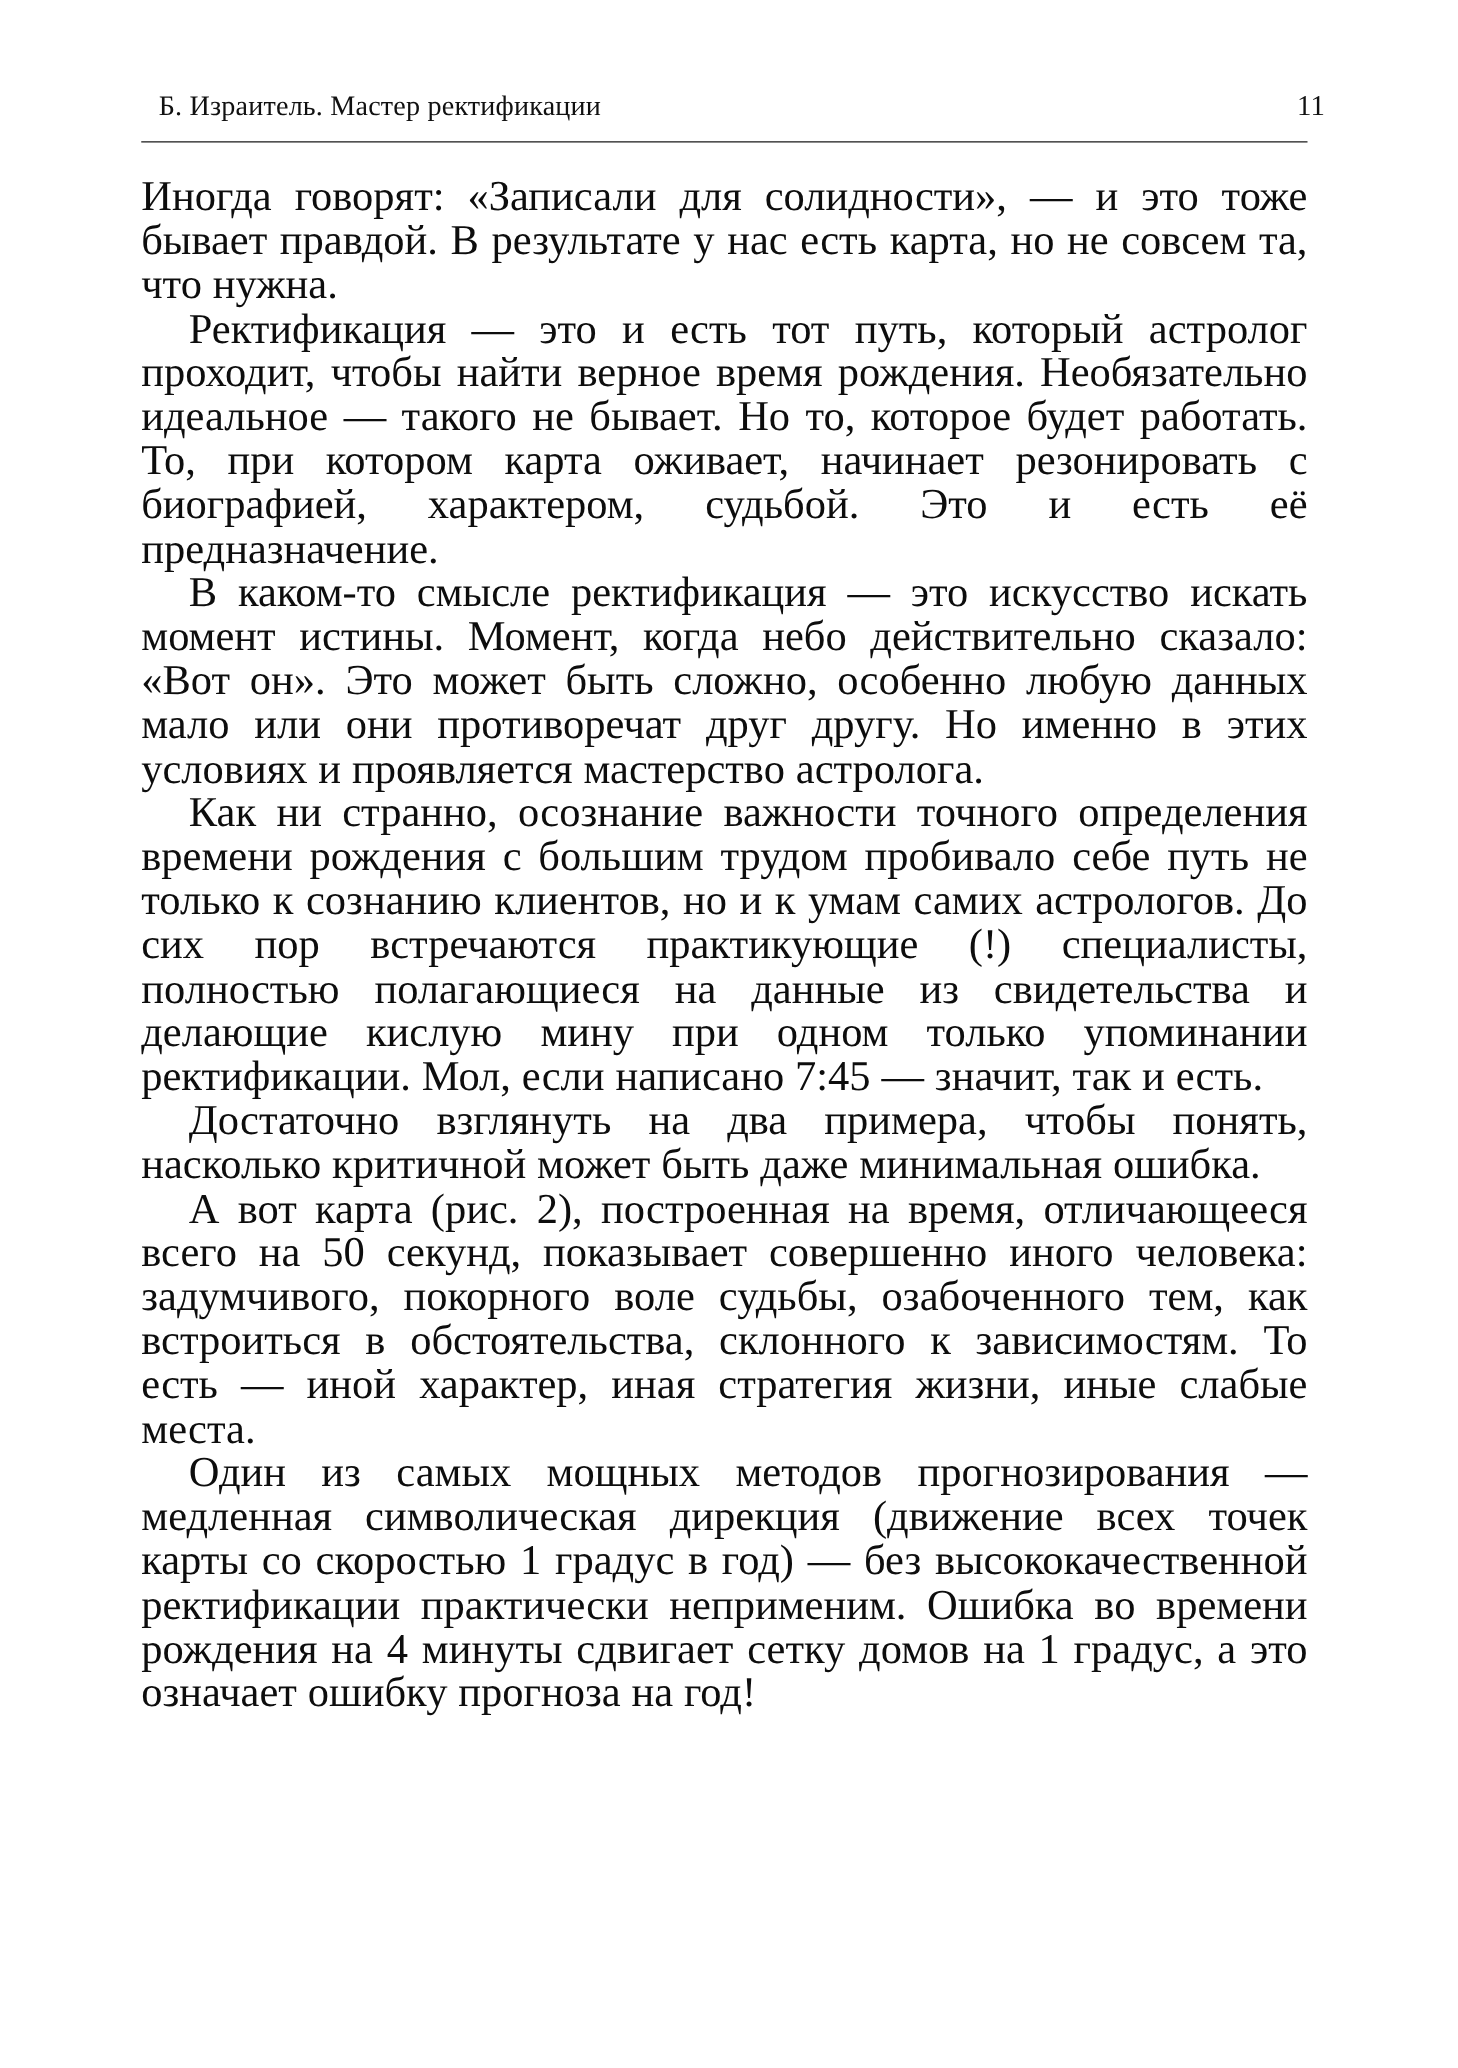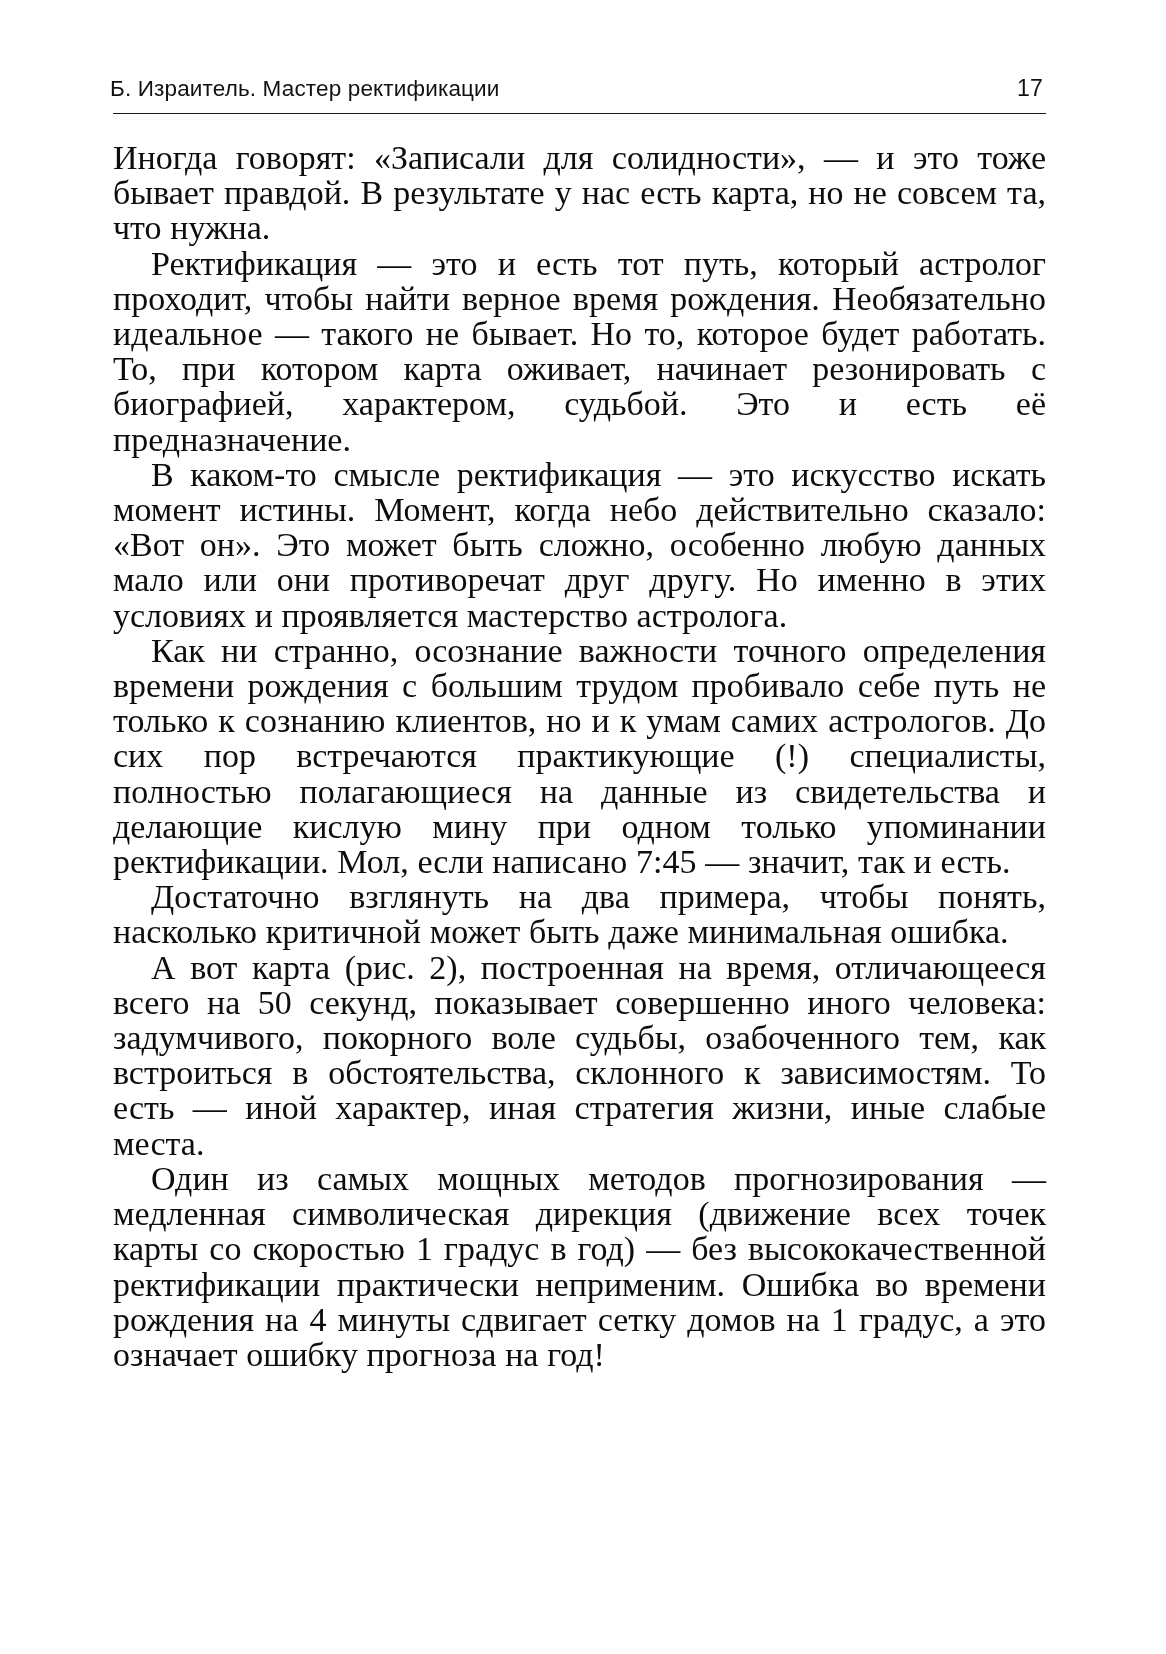--- a/index.html
+++ b/index.html
@@ -23,28 +23,28 @@
     left: 0;
     top: 0;
     width: 1166px;
     height: 1654px;
     background: #ffffff;
   }
 
   
   .running-head {
     position: absolute;
-    left: 110px;
+    left: 127px;
     top: 68px;
     width: 933px;
     height: 34px;
     display: flex;
-    align-items: flex-end;
+    align-items: center;
     justify-content: space-between;
-    font-family: Liberation Sans, sans-serif;
+    font-family: Liberation Serif, serif;
     font-size: 22.5px;
     letter-spacing: 0.15px;
     color: #111111;
   }
   .running-head .head-title {
     white-space: nowrap;
   }
   .running-head .head-folio {
     white-space: nowrap;
     font-size: 23px;
@@ -85,21 +85,21 @@
     text-align-last: justify;
   }
 </style>
 </head>
 <body>
 
 <div class="page">
 
   <div class="running-head">
     <span class="head-title">Б. Израитель. Мастер ректификации</span>
-    <span class="head-folio">17</span>
+    <span class="head-folio">11</span>
   </div>
 
   <div class="head-rule"></div>
 
   <div class="textblock">
     <p class="no-indent">Иногда говорят: «Записали для солидности», — и это тоже бывает правдой. В результате у нас есть карта, но не совсем та, что нужна.</p>
     <p>Ректификация — это и есть тот путь, который астролог проходит, чтобы найти верное время рождения. Необязательно идеальное — такого не бывает. Но то, которое будет работать. То, при котором карта оживает, начинает резонировать с биографией, характером, судьбой. Это и есть её предназначение.</p>
     <p>В каком-то смысле ректификация — это искусство искать момент истины. Момент, когда небо действительно сказало: «Вот он». Это может быть сложно, особенно любую данных мало или они противоречат друг другу. Но именно в этих условиях и проявляется мастерство астролога.</p>
     <p>Как ни странно, осознание важности точного определения времени рождения с большим трудом пробивало себе путь не только к сознанию клиентов, но и к умам самих астрологов. До сих пор встречаются практикующие (!) специалисты, полностью полагающиеся на данные из свидетельства и делающие кислую мину при одном только упоминании ректификации. Мол, если написано 7:45 — значит, так и есть.</p>
     <p>Достаточно взглянуть на два примера, чтобы понять, насколько критичной может быть даже минимальная ошибка.</p>

